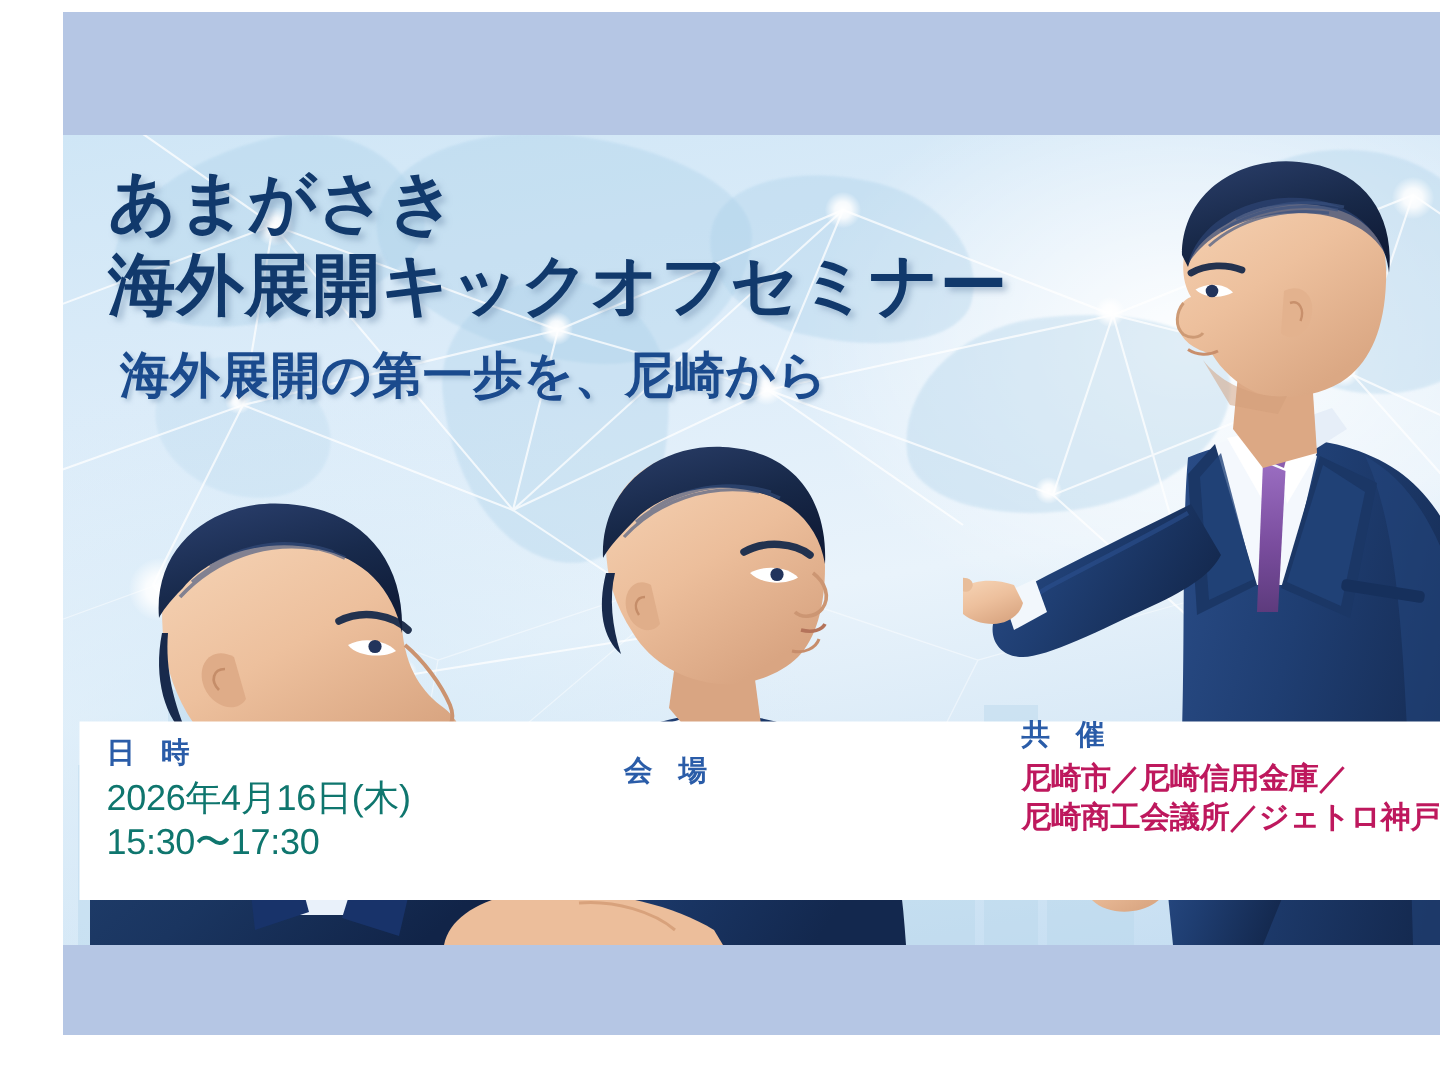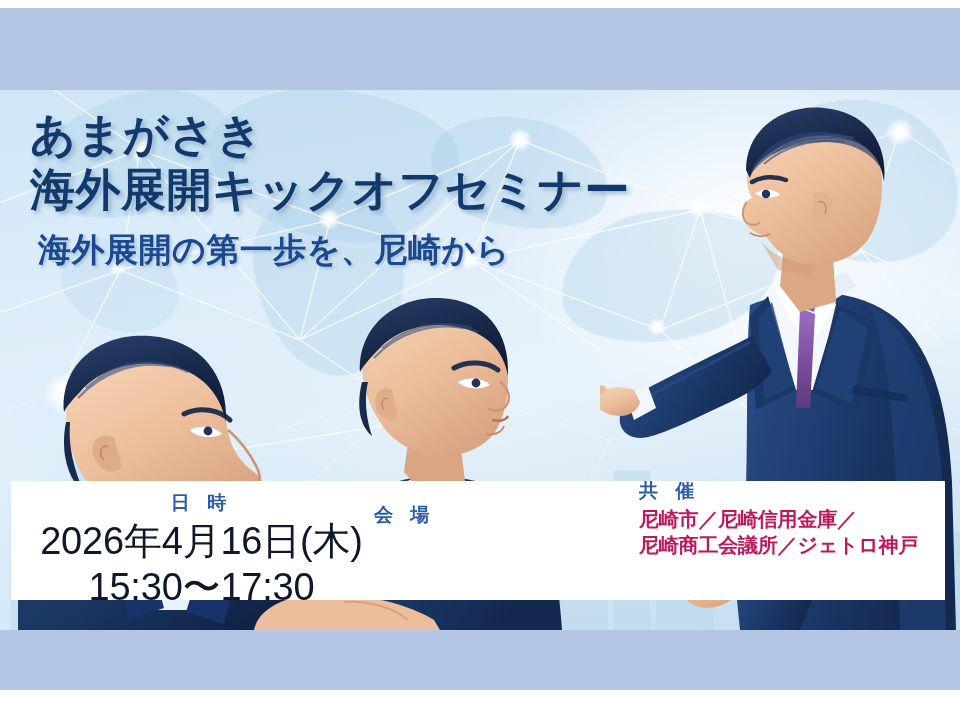--- a/index.html
+++ b/index.html
@@ -13,20 +13,21 @@
     overflow: hidden;
     font-family: "Liberation Sans", "DejaVu Sans", sans-serif;
   }
 
   
   #poster {
     position: relative;
     width: 772px;
     height: 720px;
     background: #ffffff;
+    margin-left: 42px;
   }
 
   
   .band {
     position: absolute;
     left: 0;
     width: 960px;
     background: #b5c6e4;
   }
   .band-top    { top: 8px;   height: 82px; }
@@ -87,35 +88,35 @@
     position: absolute;
     left: 11px;
     top: 481px;
     width: 934px;
     height: 119px;
     background: #ffffff;
     display: flex;
     align-items: flex-start;
   }
   .info-col { position: relative; }
-  .col-date  { width: 345px; padding: 12px 0 0 18px; text-align: center; }
+  .col-date  { width: 345px; padding: 12px 0 0 18px; }
   .col-venue { width: 265px; padding: 24px 0 0 0; }
   .col-host  { width: 300px; padding: 0 0 0 0; }
 
   .info-label {
     color: #2a5ca8;
     font-weight: bold;
     font-size: 19px;
     letter-spacing: 6px;
     line-height: 1.1;
     margin-bottom: 4px;
   }
   .info-value {
-    color: #0f172a;
-    font-size: 38px;
+    color: #0f766e;
+    font-size: 24px;
     line-height: 1.22;
     white-space: pre-line;
     letter-spacing: -0.2px;
   }
   .info-value.small {
     font-size: 20px;
     line-height: 1.32;
     color: #be185d;
     font-weight: 600;
     letter-spacing: -0.2px;

